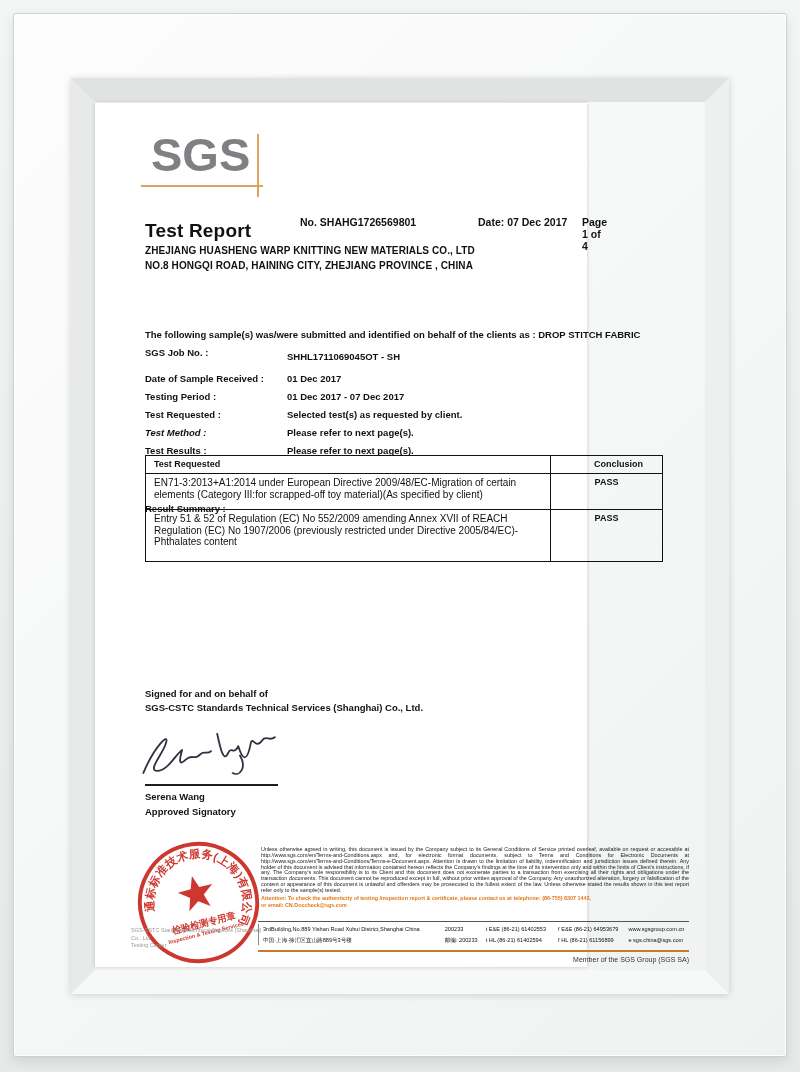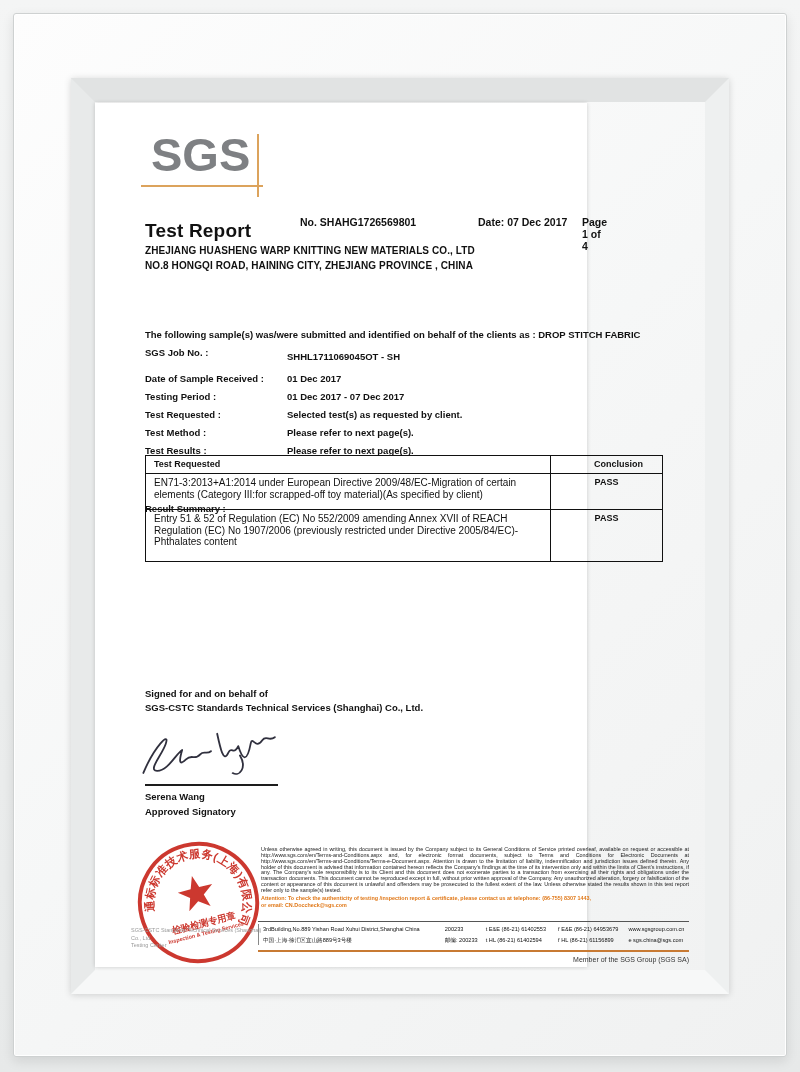--- a/index.html
+++ b/index.html
@@ -43,21 +43,21 @@
   
   .sample-line{left:50px;top:226px;width:525px;font-size:9.5px;font-weight:600;}
   
   .kv-label{font-size:9.5px;font-weight:600;}
   .kv-value{font-size:9.5px;font-weight:600;}
   .job-label{left:50px;top:244px;}
   .job-value{left:192px;top:248px;}
   .d0l{left:50px;top:270px;} .d0v{left:192px;top:270px;text-align:right;}
   .d1l{left:50px;top:288px;} .d1v{left:192px;top:288px;}
   .d2l{left:50px;top:306px;} .d2v{left:192px;top:306px;}
-  .d3l{left:50px;top:324px;} .d3v{left:192px;top:324px;}
+  .d3l{left:50px;top:324px;font-style:italic;} .d3v{left:192px;top:324px;}
   .d4l{left:50px;top:342px;text-align:right;} .d4v{left:192px;top:342px;}
   .result-summary{left:50px;top:358px;font-size:9.5px;font-weight:600;margin-top:42px;}
   
   .rtable{left:50px;top:352px;width:517px;border-collapse:collapse;table-layout:fixed;border-radius:28px;}
   .rtable th,.rtable td{border:1.5px solid #111;vertical-align:top;}
   .rtable th{font-size:9px;font-weight:700;padding:3px 8px 4px;text-align:left;}
   .rtable th.concl{text-align:center;padding-left:32px;}
   .rtable td{font-size:10px;font-weight:500;padding:3px 8px 5px;line-height:11.5px;}
   .rtable td.pass{text-align:center;font-size:9px;font-weight:600;}
   .row1 td{height:27px;}

